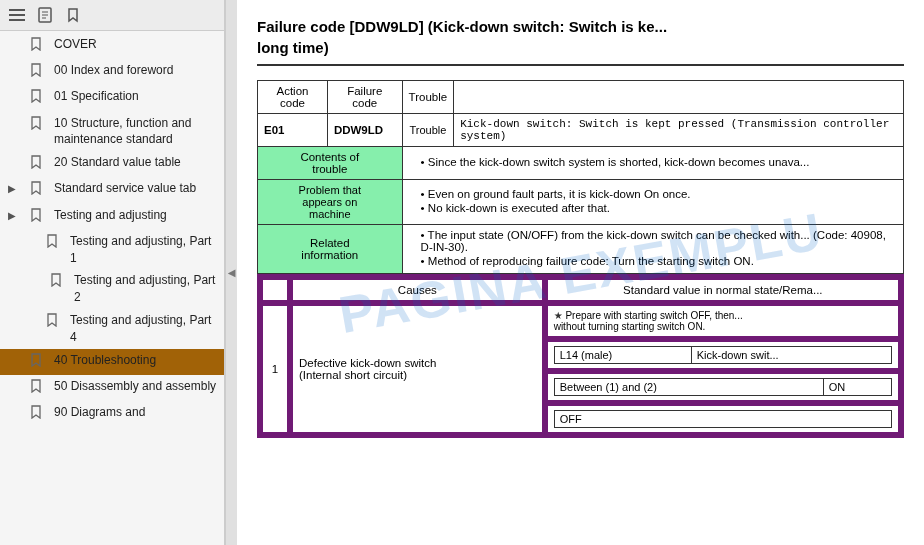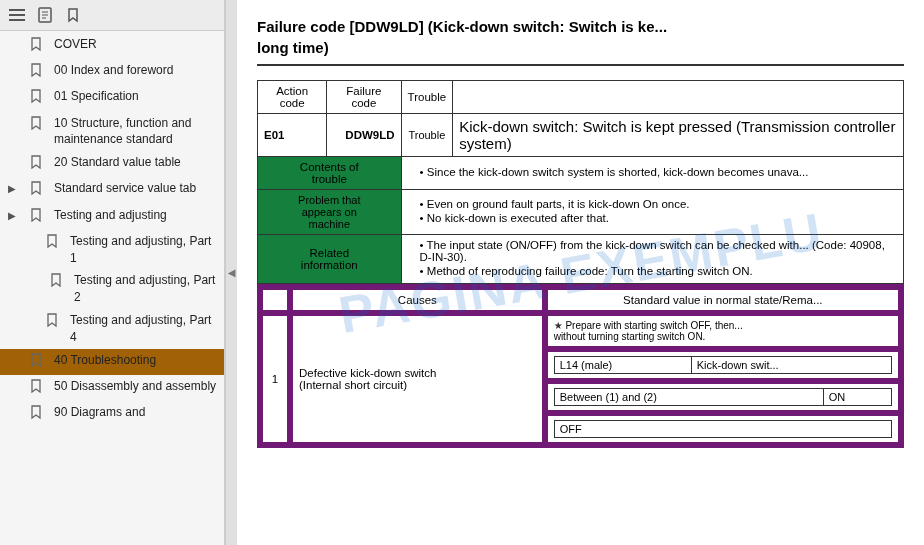--- a/index.html
+++ b/index.html
@@ -113,26 +113,26 @@
       text-align: center;
       background: #fff;
       font-weight: normal;
     }
 
     .action-code-header { text-align: center; }
     .failure-code-header { text-align: center; }
     .trouble-header { text-align: center; }
 
     .code-e01 { text-align: left; font-weight: bold; }
-    .code-ddw9ld { text-align: right; font-weight: bold; }
+    .code-ddw9ld { text-align: left; font-weight: bold; }
 
     .row-header {
       text-align: center;
       vertical-align: middle;
-      background: #15803d;
+      background: #86efac;
     }
 
     .causes-table {
       width: 100%;
       border-collapse: collapse;
       font-size: 11.5px;
     }
 
     .causes-table td, .causes-table th {
       border: 6px solid #701a75;
@@ -377,21 +377,21 @@
         <th class="failure-code-header">Failure code</th>
         <th class="trouble-header">Trouble</th>
         <th></th>
       </tr>
     </thead>
     <tbody>
       <tr>
         <td class="code-e01">E01</td>
         <td class="code-ddw9ld">DDW9LD</td>
         <td rowspan="1" style="text-align:center; font-size:11px;">Trouble</td>
-        <td style="font-size:15px;">Kick-down switch: Switch is kept pressed (Transmission controller system)</td>
+        <td style="font-size:11px;font-family:Liberation Mono, monospace;">Kick-down switch: Switch is kept pressed (Transmission controller system)</td>
       </tr>
       <tr>
         <td colspan="2" class="row-header">Contents of<br>trouble</td>
         <td colspan="2">
           <ul class="bullet-list">
             <li>Since the kick-down switch system is shorted, kick-down becomes unava...</li>
           </ul>
         </td>
       </tr>
       <tr>

